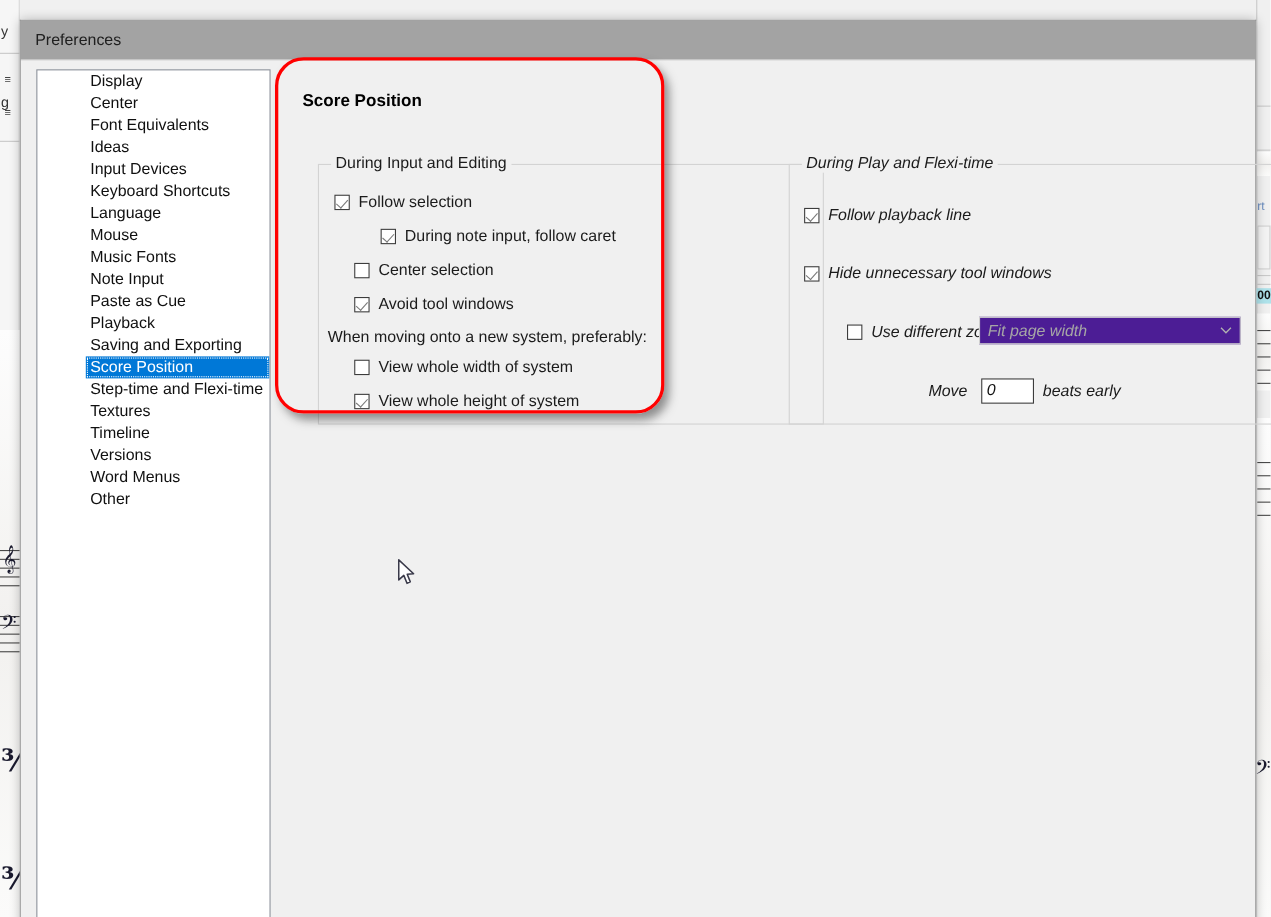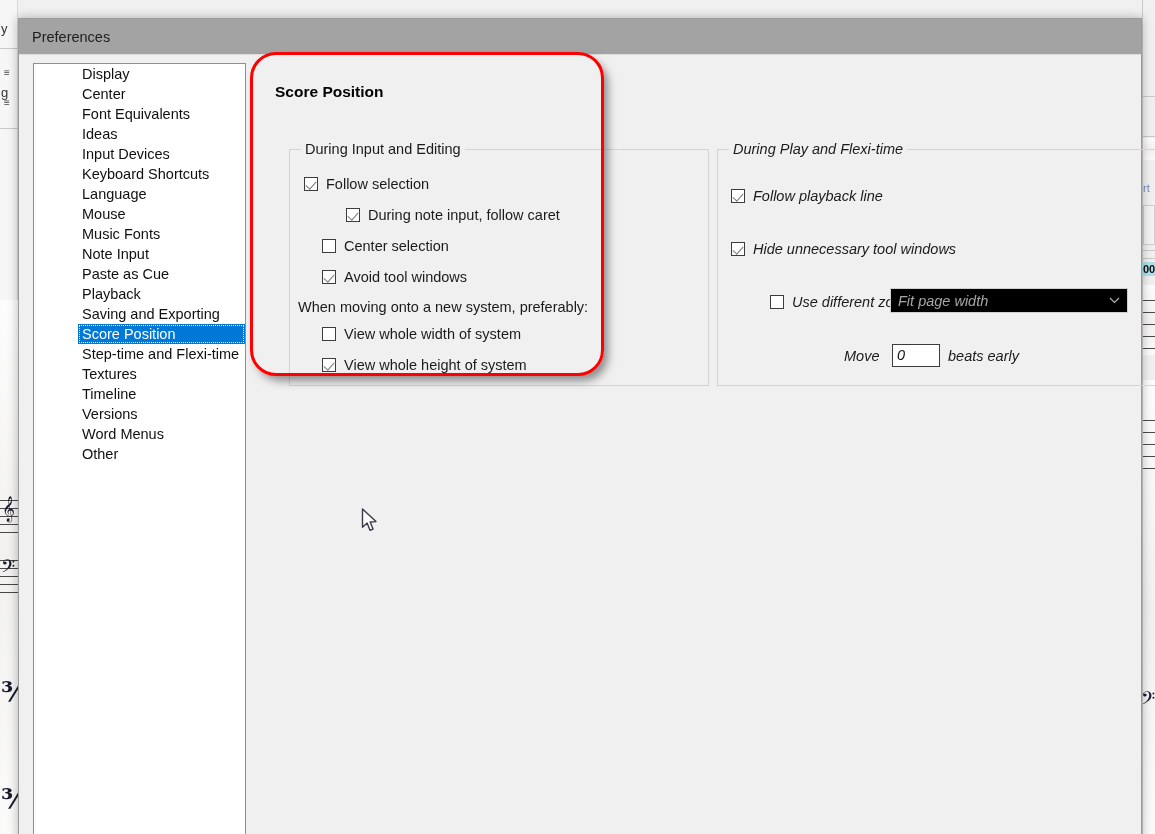--- a/index.html
+++ b/index.html
@@ -99,21 +99,21 @@
   
   .groupbox {
     position: absolute;
     border: 1px solid #d3d3d3;
   }
   .groupbox > .gb-legend {
     position: absolute; top: -9px; left: 11px;
     background: #f0f0f0; padding: 0 4px;
     font-size: 14.5px; color: #1b1b1b; white-space: nowrap;
   }
-  #group-input-editing { left: 38px; top: 94px; width: 420px; height: 237px; }
+  #group-input-editing { left: 38px; top: 94px; width: 460px; height: 237px; }
   #group-play-flexi   { left: 466px; top: 94px; width: 490px; height: 237px; font-style: italic; }
 
   
   .check-row {
     position: absolute; display: flex; align-items: center;
     white-space: nowrap;
   }
   .cb {
     width: 14px; height: 14px; flex: 0 0 14px;
     border: 1px solid #3c3c3c; background: #ffffff;
@@ -127,21 +127,21 @@
     transform: rotate(42deg);
   }
   .cb-label { font-size: 14.5px; color: #1b1b1b; }
   .plain-text {
     position: absolute; font-size: 14.5px; color: #1b1b1b; white-space: nowrap;
   }
 
   
   .combo {
     position: absolute; width: 238px; height: 25px;
-    border: 1px solid #cfcfcf; background: #000000;
+    border: 1px solid #cfcfcf; background: #4c1d95;
     display: flex; align-items: center;
   }
   .combo-value {
     flex: 1; padding-left: 7px; font-size: 14.5px; color: #a6a6a6;
     white-space: nowrap; overflow: hidden;
   }
   .combo-arrow {
     width: 26px; height: 100%;
     display: flex; align-items: center; justify-content: center;
   }

